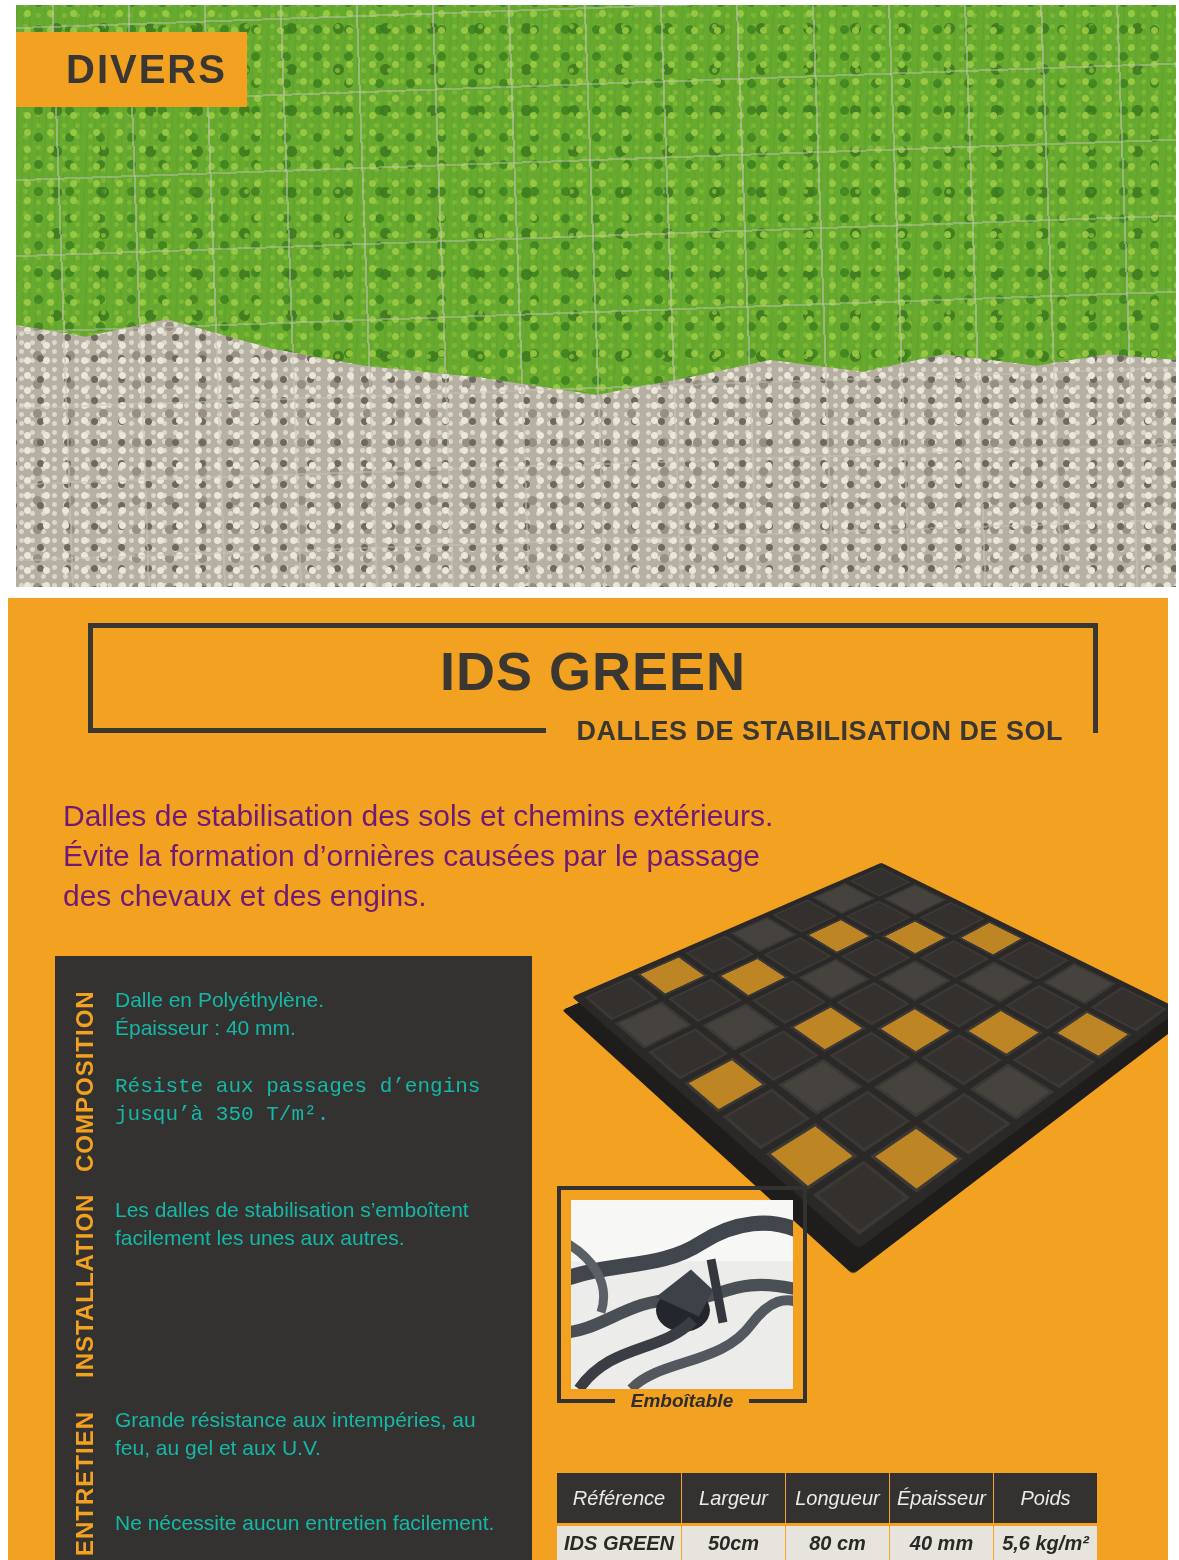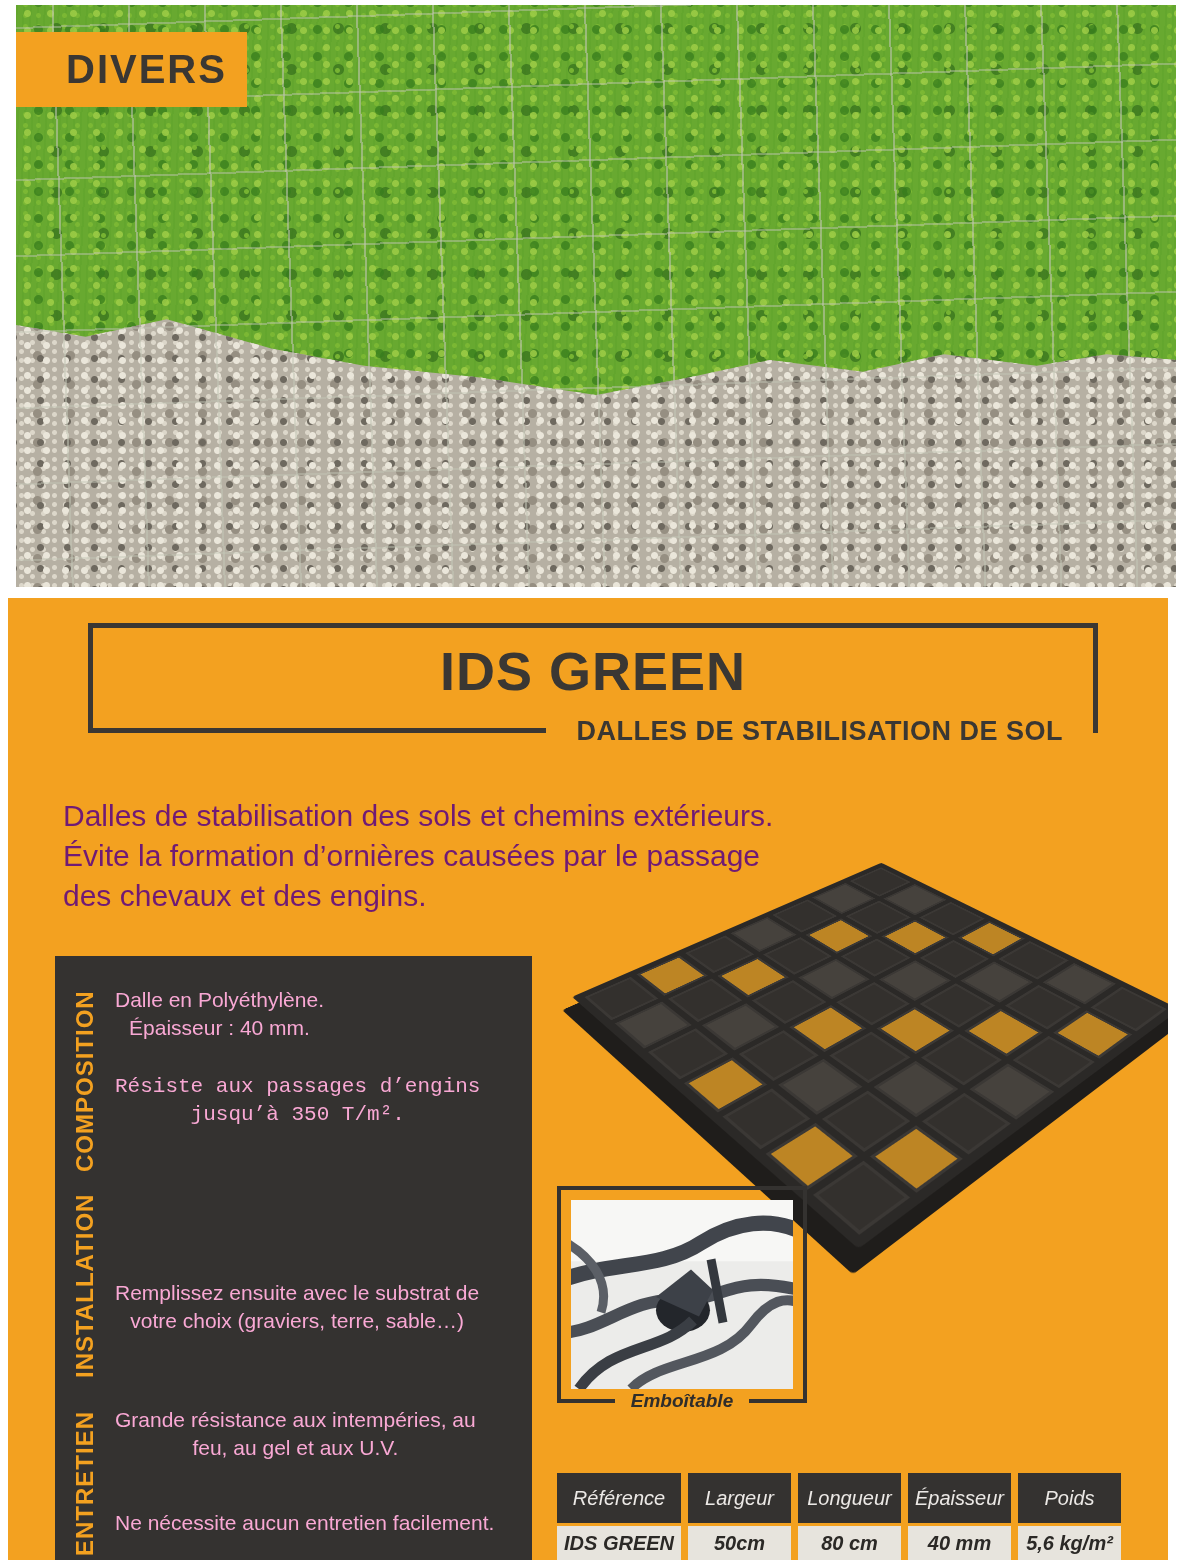--- a/index.html
+++ b/index.html
@@ -55,34 +55,34 @@
   .c1{background:#46423d;}
   .c2{background:#bd8524;}
 
   
   .panel{position:absolute;left:47px;top:358px;width:477px;height:609px;background:#343230;}
   .v-label{position:absolute;left:16px;writing-mode:vertical-rl;transform:rotate(180deg);
     font-weight:700;font-size:24px;letter-spacing:1px;color:#F3A120;text-align:center;}
   .lab-comp{top:33px;height:184px;}
   .lab-inst{top:236px;height:188px;}
   .lab-entr{top:450px;height:155px;}
-  .p-text{position:absolute;left:60px;font-size:21px;line-height:28px;color:#f9a8d4;white-space:pre-line;text-align:center;}
+  .p-text{position:absolute;left:60px;font-size:21px;line-height:28px;color:#14b8a6;white-space:pre-line;}
   .t1{top:30px;}.t2{top:117px;font-family:Liberation Mono, monospace;}.t3{top:240px;}.t4{top:323px;}.t5{top:450px;}.t6{top:553px;}
 
   
   .inset-photo{position:absolute;left:549px;top:588px;width:242px;height:209px;border:4px solid #343230;}
   .inset-img{position:absolute;inset:10px;}
   .inset-img svg{width:100%;height:100%;display:block;}
   .inset-caption-wrap{position:absolute;left:0;right:0;bottom:-2px;transform:translateY(50%);text-align:center;}
   .inset-caption{display:inline-block;background:#F3A120;padding:0 16px;
     font-size:19px;font-style:italic;font-weight:700;color:#2f2d2b;text-align:right;}
 
   
   .spec{position:absolute;left:549px;top:875px;width:548px;}
-  .spec-row{display:grid;grid-template-columns:124px 103px 103px 103px 103px;gap:7px;border-radius:23px;}
+  .spec-row{display:grid;grid-template-columns:124px 103px 103px 103px 103px;gap:1px;border-radius:23px;}
   .spec-data{margin-top:3px;}
   .cellx{display:flex;align-items:center;justify-content:center;font-style:italic;font-size:20px;}
   .spec-head .cellx{height:50px;background:#343230;color:#ece9e6;}
   .spec-data .cellx{height:35px;background:#e7e4dd;color:#2b2926;font-weight:700;}
 </style>
 </head>
 <body>
 
 <div class="page">
 
@@ -163,22 +163,22 @@
     </div>
 
     <div class="panel">
       <div class="v-label lab-comp">COMPOSITION</div>
       <div class="p-text t1">Dalle en Polyéthylène.
 Épaisseur : 40 mm.</div>
       <div class="p-text t2">Résiste aux passages d’engins
 jusqu’à 350 T/m².</div>
 
       <div class="v-label lab-inst">INSTALLATION</div>
-      <div class="p-text t4">Remplissez ensuite avec le substrat de
-votre choix (graviers, terre, sable…)</div>
+      <div class="p-text t3">Les dalles de stabilisation s’emboîtent
+facilement les unes aux autres.</div>
 
       <div class="v-label lab-entr">ENTRETIEN</div>
       <div class="p-text t5">Grande résistance aux intempéries, au
 feu, au gel et aux U.V.</div>
       <div class="p-text t6">Ne nécessite aucun entretien facilement.</div>
     </div>
 
     <div class="inset-photo">
       <div class="inset-img">
         <svg viewBox="0 0 222 185" preserveAspectRatio="none">

